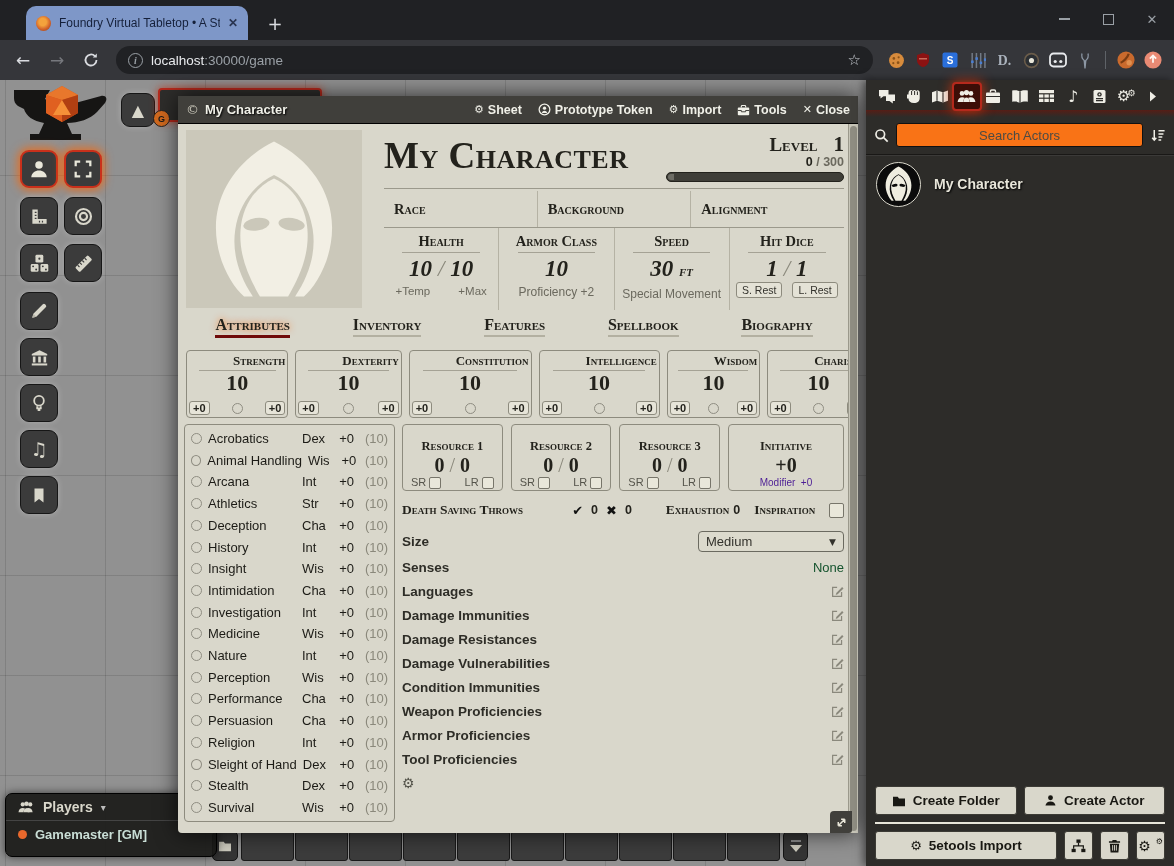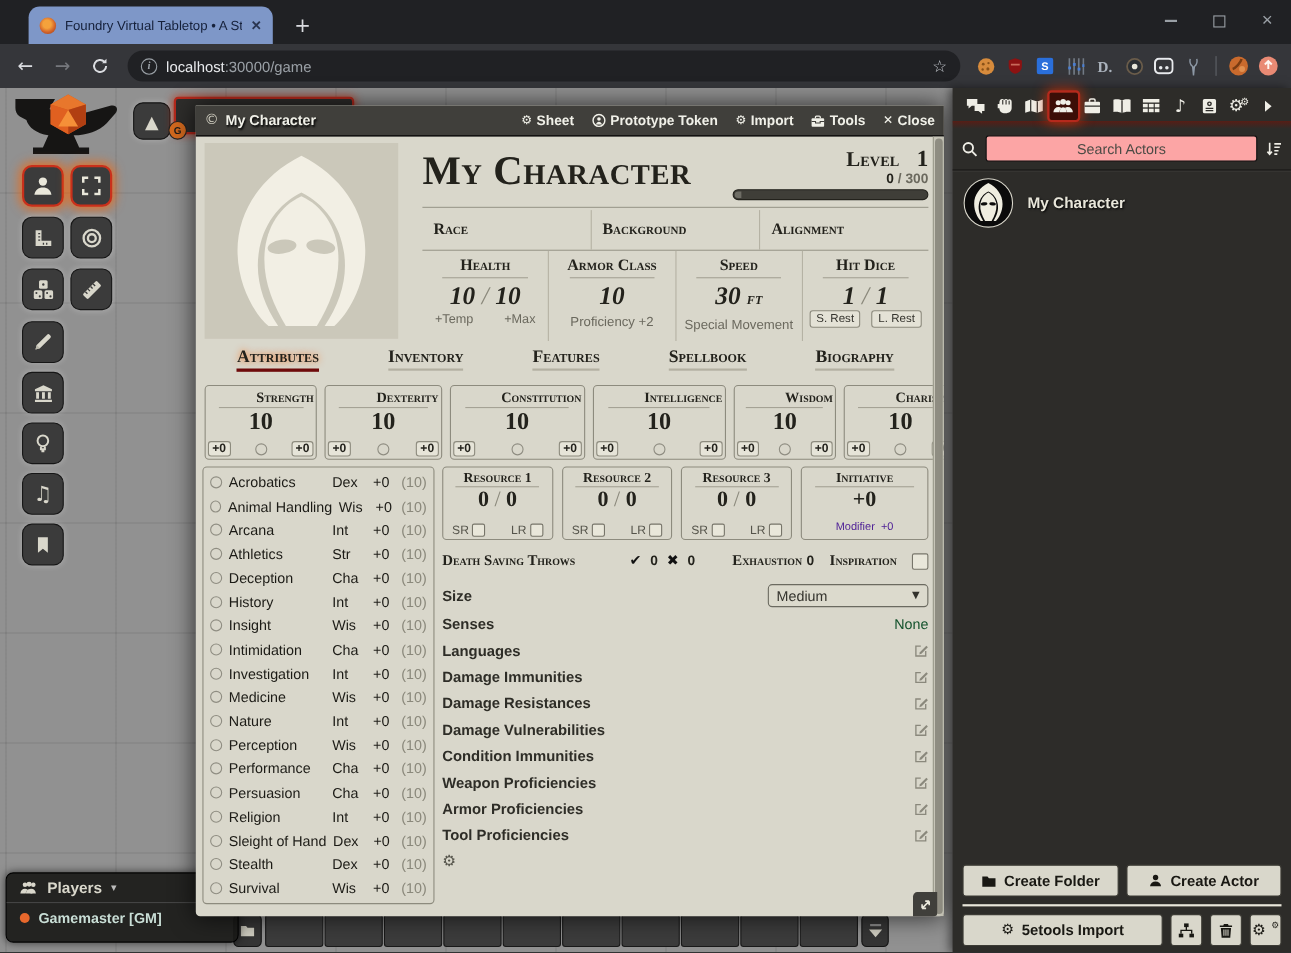--- a/index.html
+++ b/index.html
@@ -142,21 +142,21 @@
   .lower{display:flex;margin-top:6px;height:398px;}
   .skillbox{width:211px;flex:none;border:1px solid #8d8b7e;border-radius:4px;padding:3px 6px;display:flex;flex-direction:column;justify-content:space-between;}
   .skrow{display:flex;align-items:center;gap:6px;font-size:13px;color:#1c1b16;height:21px;}
   .skrow .nm{flex:1;white-space:nowrap;}
   .skrow .ab{width:26px;text-align:left;}
   .skrow .md{width:20px;text-align:right;}
   .skrow .pv{width:28px;text-align:right;color:#8a887b;}
 
   .rcol{flex:1;margin-left:7px;display:flex;flex-direction:column;min-width:0;}
   .resrow{display:flex;gap:8px;height:67px;}
-  .rbox{flex:1;border:1px solid #8d8b7e;border-radius:4px;display:flex;flex-direction:column;align-items:center;padding:2px 4px;}
+  .rbox{flex:1;border:1px solid #8d8b7e;border-radius:4px;display:flex;flex-direction:column;align-items:center;padding:14px 4px;}
   .rbox .lbl{font-size:12.5px;}
   .rbox .u{width:84%;height:1px;background:#a5a295;}
   .rbox .val{font-family:"Liberation Serif",serif;font-weight:bold;font-size:20px;color:#23221c;line-height:22px;}
   .rbox .foot{display:flex;justify-content:space-between;width:100%;padding:0 4px;font-size:11px;color:#55544b;align-items:center;margin-top:auto;}
   .cb{display:inline-block;width:12px;height:12px;border:1px solid #77756a;background:#e9e7da;border-radius:2px;vertical-align:middle;}
   .ini-val{font-family:"Liberation Serif",serif;font-weight:bold;font-size:20px;color:#23221c;}
   .ini-sub{font-size:10px;color:#4c1d95;margin-top:auto;padding-bottom:3px;}
 
   .cntrow{display:flex;align-items:center;margin-top:9px;height:20px;font-size:12.5px;}
   .cnt-lbl{font-size:13.5px;}
@@ -175,21 +175,21 @@
   .gearbtn{font-size:14px;color:#55544b;font-family:"DejaVu Sans",sans-serif;}
 
   
   .sidebar{position:absolute;left:866px;top:0;width:308px;height:786px;background:#2d2c29;
     box-shadow:-3px 0 8px rgba(0,0,0,.5);color:#d9d7cb;}
   .sbtabs{display:flex;align-items:center;justify-content:space-between;height:30px;padding:2px 8px 0 8px;}
   .sbtab{width:26px;height:25px;display:flex;align-items:center;justify-content:center;color:#efeee6;}
   .sbtab.active{background:#3c0e07;outline:2px solid #b5291c;box-shadow:0 0 12px 3px rgba(210,50,10,.8);border-radius:2px;}
   .sbglow{height:7px;background:linear-gradient(to bottom,rgba(120,18,6,.55),rgba(0,0,0,0));}
   .sbsearch{display:flex;align-items:center;gap:7px;padding:6px 8px 7px;}
-  .sbsearch input{flex:1;height:24px;background:#fca5a5;border:1px solid #111;border-radius:3px;
+  .sbsearch input{flex:1;height:24px;background:#f97316;border:1px solid #111;border-radius:3px;
     text-align:center;font-size:13px;color:#4c4b45;font-family:"Liberation Sans",sans-serif;outline:none;}
   .sbsearch input::placeholder{color:#4c4b45;}
   .sbdivider{height:1px;background:#191816;box-shadow:0 1px 0 rgba(255,255,255,.07);}
   .actoritem{display:flex;align-items:center;gap:13px;padding:7px 10px;height:58px;}
   .actoravatar{width:45px;height:45px;border-radius:50%;background:#0b0b0b;border:1px solid #d9d7cb;overflow:hidden;flex:none;}
   .actorname{font-size:14px;font-weight:bold;color:#e8e6da;text-shadow:1px 1px 2px #000;}
   .sbfooter{position:absolute;left:0;bottom:6px;width:100%;display:flex;flex-direction:column;gap:0;}
   .sbrow{display:flex;gap:7px;padding:0 9px;}
   .sbbtn{height:29px;background:#d9d7cb;border:1px solid #3c3b35;border-radius:3px;display:flex;
     align-items:center;justify-content:center;gap:7px;font-size:13.5px;font-weight:bold;color:#191813;}

